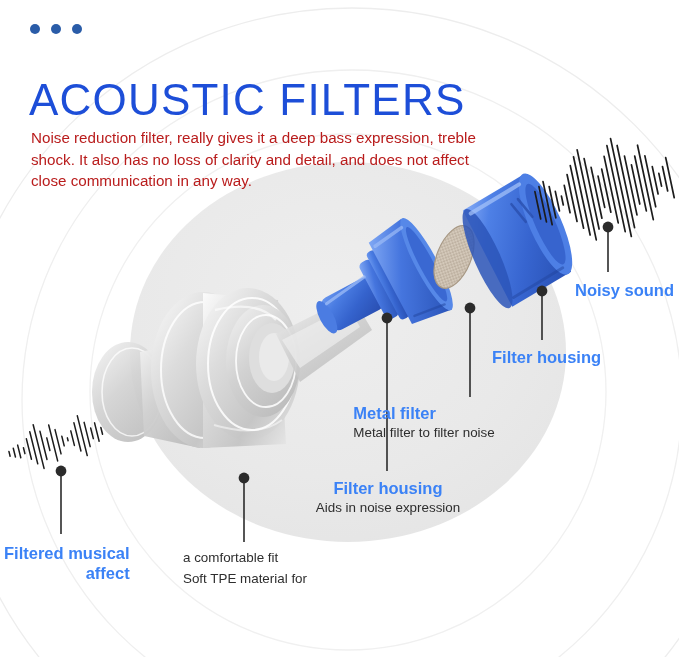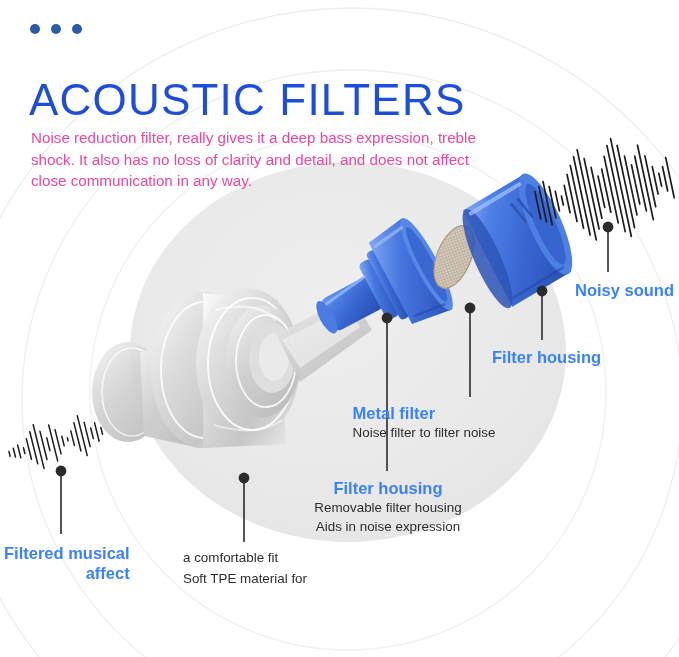--- a/index.html
+++ b/index.html
@@ -37,21 +37,21 @@
     letter-spacing:1.2px;
     color:#1d4ed8;
     line-height:1;
     white-space:nowrap;
   }
   .subtitle{
     position:absolute; left:31px; top:112px;
     width:470px;
     font-size:15.2px;
     line-height:1.42;
-    color:#ec4899;
+    color:#b91c1c;
   }
 
   
   .callout{position:absolute;}
   .co-title{
     color:#3b82f6;
     font-weight:700;
     font-size:16.5px;
     line-height:1.22;
     white-space:nowrap;
@@ -300,26 +300,25 @@
     <div class="callout" id="co-noisy">
       <div class="co-title">Noisy sound</div>
     </div>
 
     <div class="callout" id="co-housing-r">
       <div class="co-title">Filter housing</div>
     </div>
 
     <div class="callout" id="co-metal">
       <div class="co-title">Metal filter</div>
-      <div class="co-desc">Noise filter to filter noise</div>
+      <div class="co-desc">Metal filter to filter noise</div>
     </div>
 
     <div class="callout" id="co-housing-c">
       <div class="co-title">Filter housing</div>
-      <div class="co-desc">Removable filter housing</div>
       <div class="co-desc">Aids in noise expression</div>
     </div>
 
     <div class="callout" id="co-tpe">
       <div class="co-desc ta-left">a comfortable fit</div>
       <div class="co-desc ta-left" style="margin-top:3px;">Soft TPE material for</div>
     </div>
 
     <div class="callout ta-center" id="co-filtered">
       <div class="co-title">Filtered musical</div>

